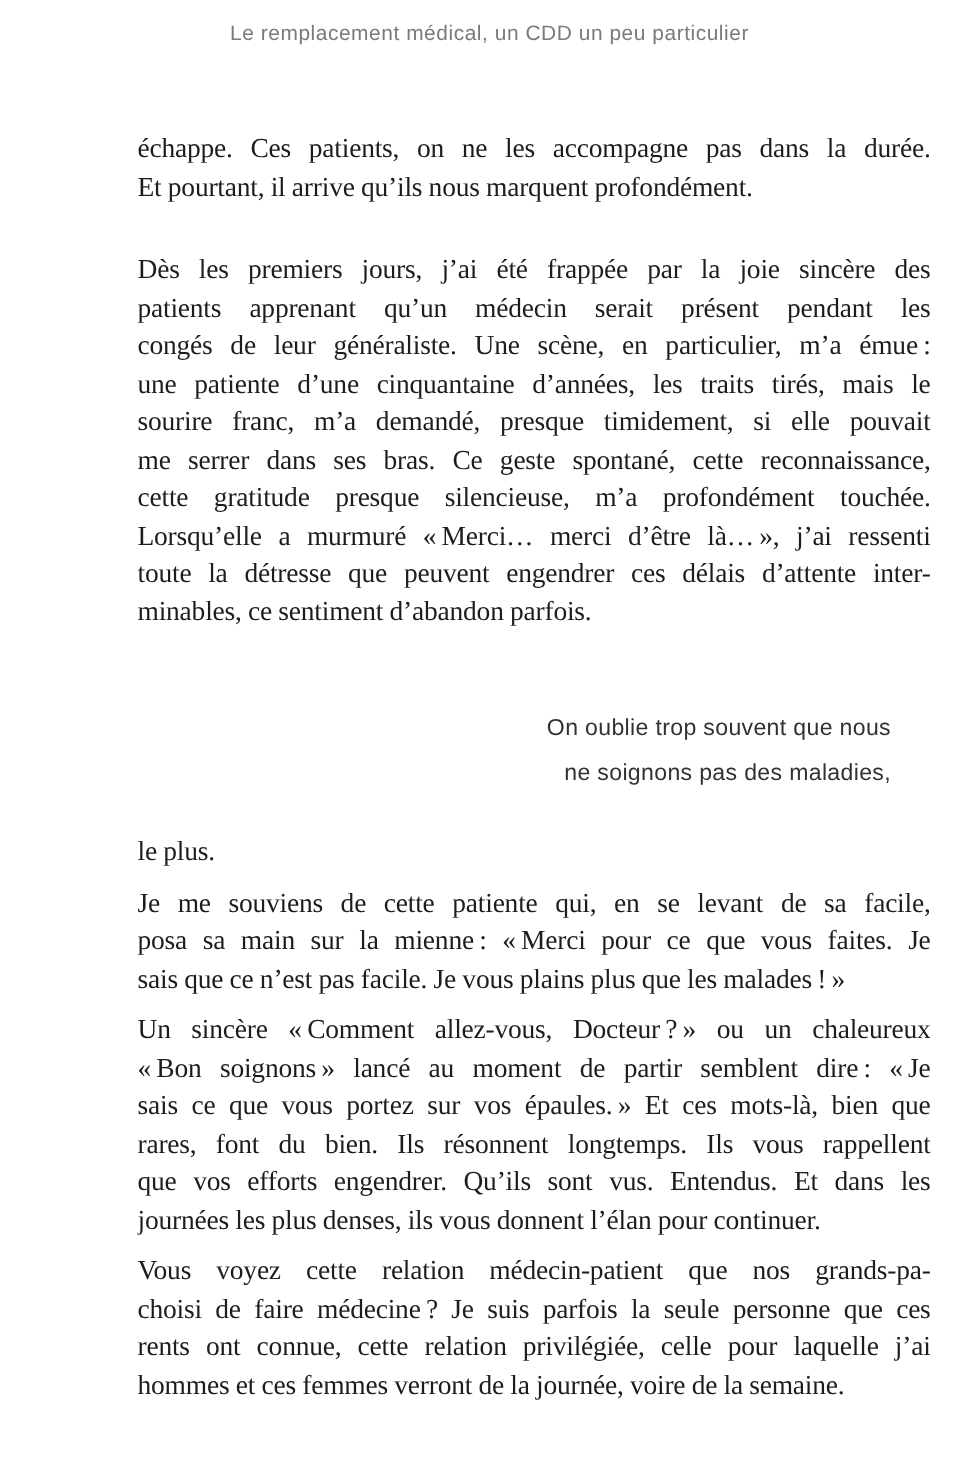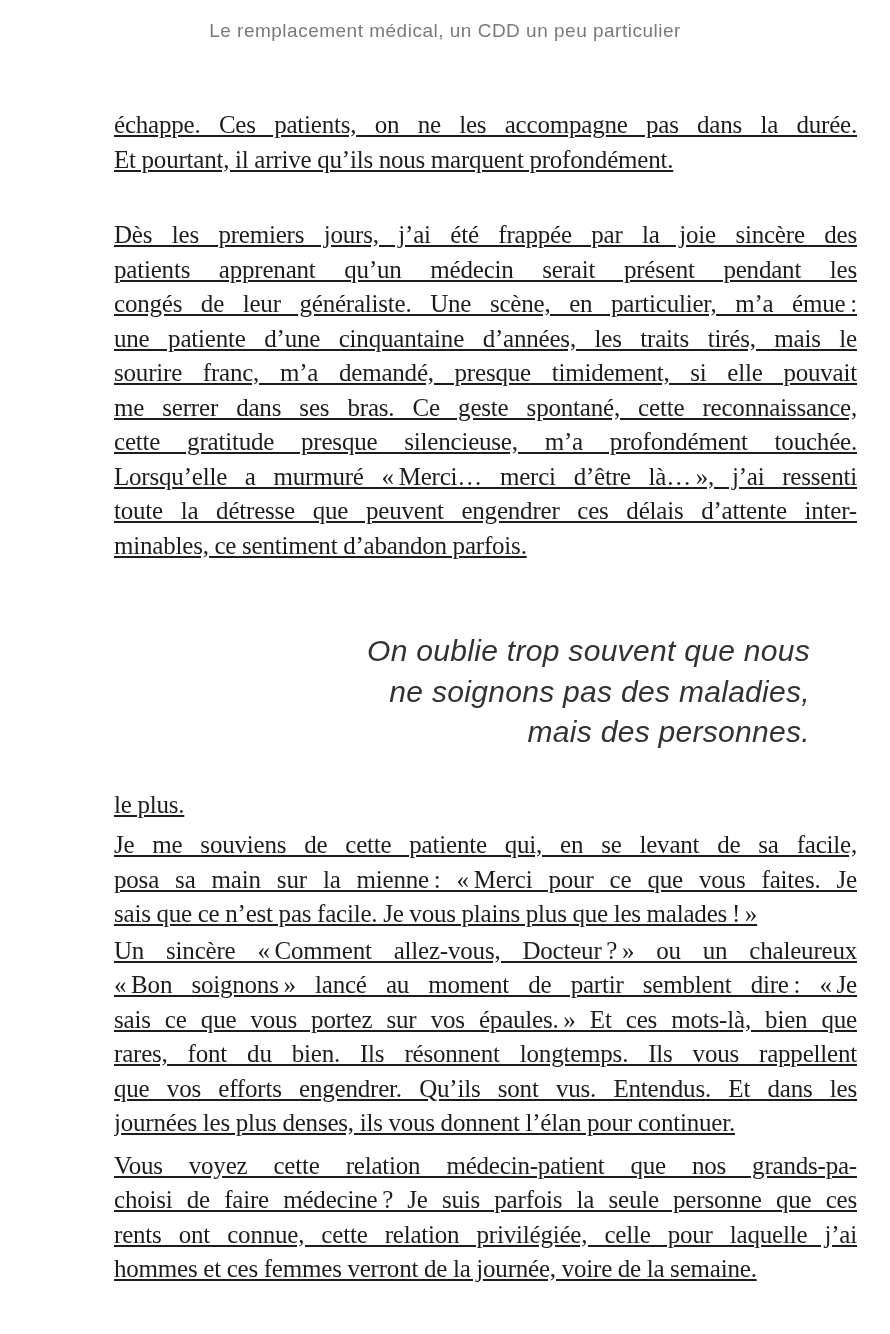--- a/index.html
+++ b/index.html
@@ -25,41 +25,40 @@
   .content {
     position: absolute;
     top: 107px;
     left: 113px;
     width: 745px;
     font-family: "Liberation Serif", serif;
     font-size: 25px;
     line-height: 34.5px;
     color: #1d1d1d;
   }
-  .para { margin: 1px; text-decoration: underline; }
+  .para { margin: 12px; }
   .para.gap-large   { margin-top: 41px; }
   .para.gap-small-a { margin-top: 6px; }
   .para.gap-small-b { margin-top: 2px; }
   .para.gap-small-c { margin-top: 8px; }
   .line {
     height: 34.5px;
     overflow: hidden;
     text-align: justify;
     text-align-last: justify;
     letter-spacing: -0.2px;
     word-spacing: -0.3px;
   }
   .line.last { text-align-last: left; }
   .pull-quote {
     margin-top: 68px;
     margin-bottom: 35px;
     padding-right: 48px;
     font-family: "Liberation Sans", sans-serif;
-    font-style: italic;
-    font-size: 30px;
+    font-size: 21px;
     line-height: 40.5px;
     letter-spacing: 0.3px;
     color: #323232;
   }
   .pull-quote .quote-line {
     text-align: right;
     height: 40.5px;
     overflow: hidden;
   }
 </style>
@@ -88,21 +87,20 @@
       <div class="line">me serrer dans ses bras. Ce geste spontané, cette reconnaissance,</div>
       <div class="line">cette gratitude presque silencieuse, m’a profondément touchée.</div>
       <div class="line">Lorsqu’elle a murmuré « Merci… merci d’être là… », j’ai ressenti</div>
       <div class="line">toute la détresse que peuvent engendrer ces délais d’attente inter-</div>
       <div class="line last">minables, ce sentiment d’abandon parfois.</div>
     </div>
 
     <div class="pull-quote">
       <div class="quote-line">On oublie trop souvent que nous</div>
       <div class="quote-line">ne soignons pas des maladies,</div>
-      <div class="quote-line">mais des personnes.</div>
     </div>
 
     <div class="para">
       <div class="line last">le plus.</div>
     </div>
 
     <div class="para gap-small-a">
       <div class="line">Je me souviens de cette patiente qui, en se levant de sa facile,</div>
       <div class="line">posa sa main sur la mienne : « Merci pour ce que vous faites. Je</div>
       <div class="line last">sais que ce n’est pas facile. Je vous plains plus que les malades ! »</div>

